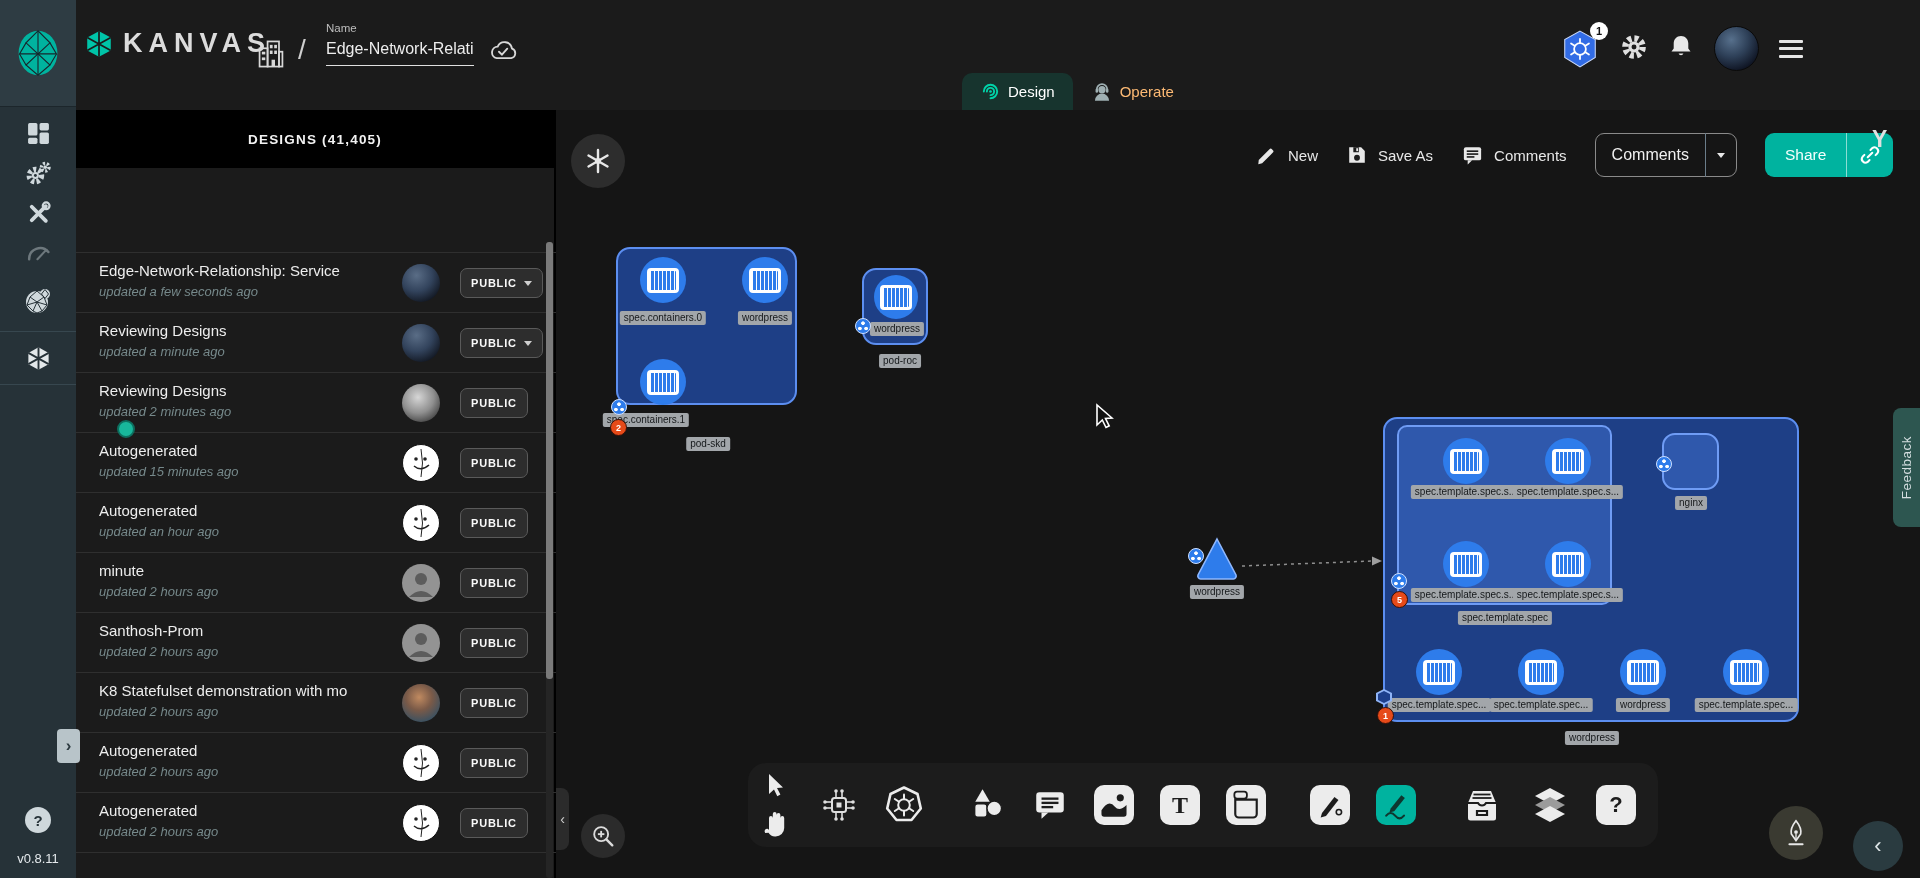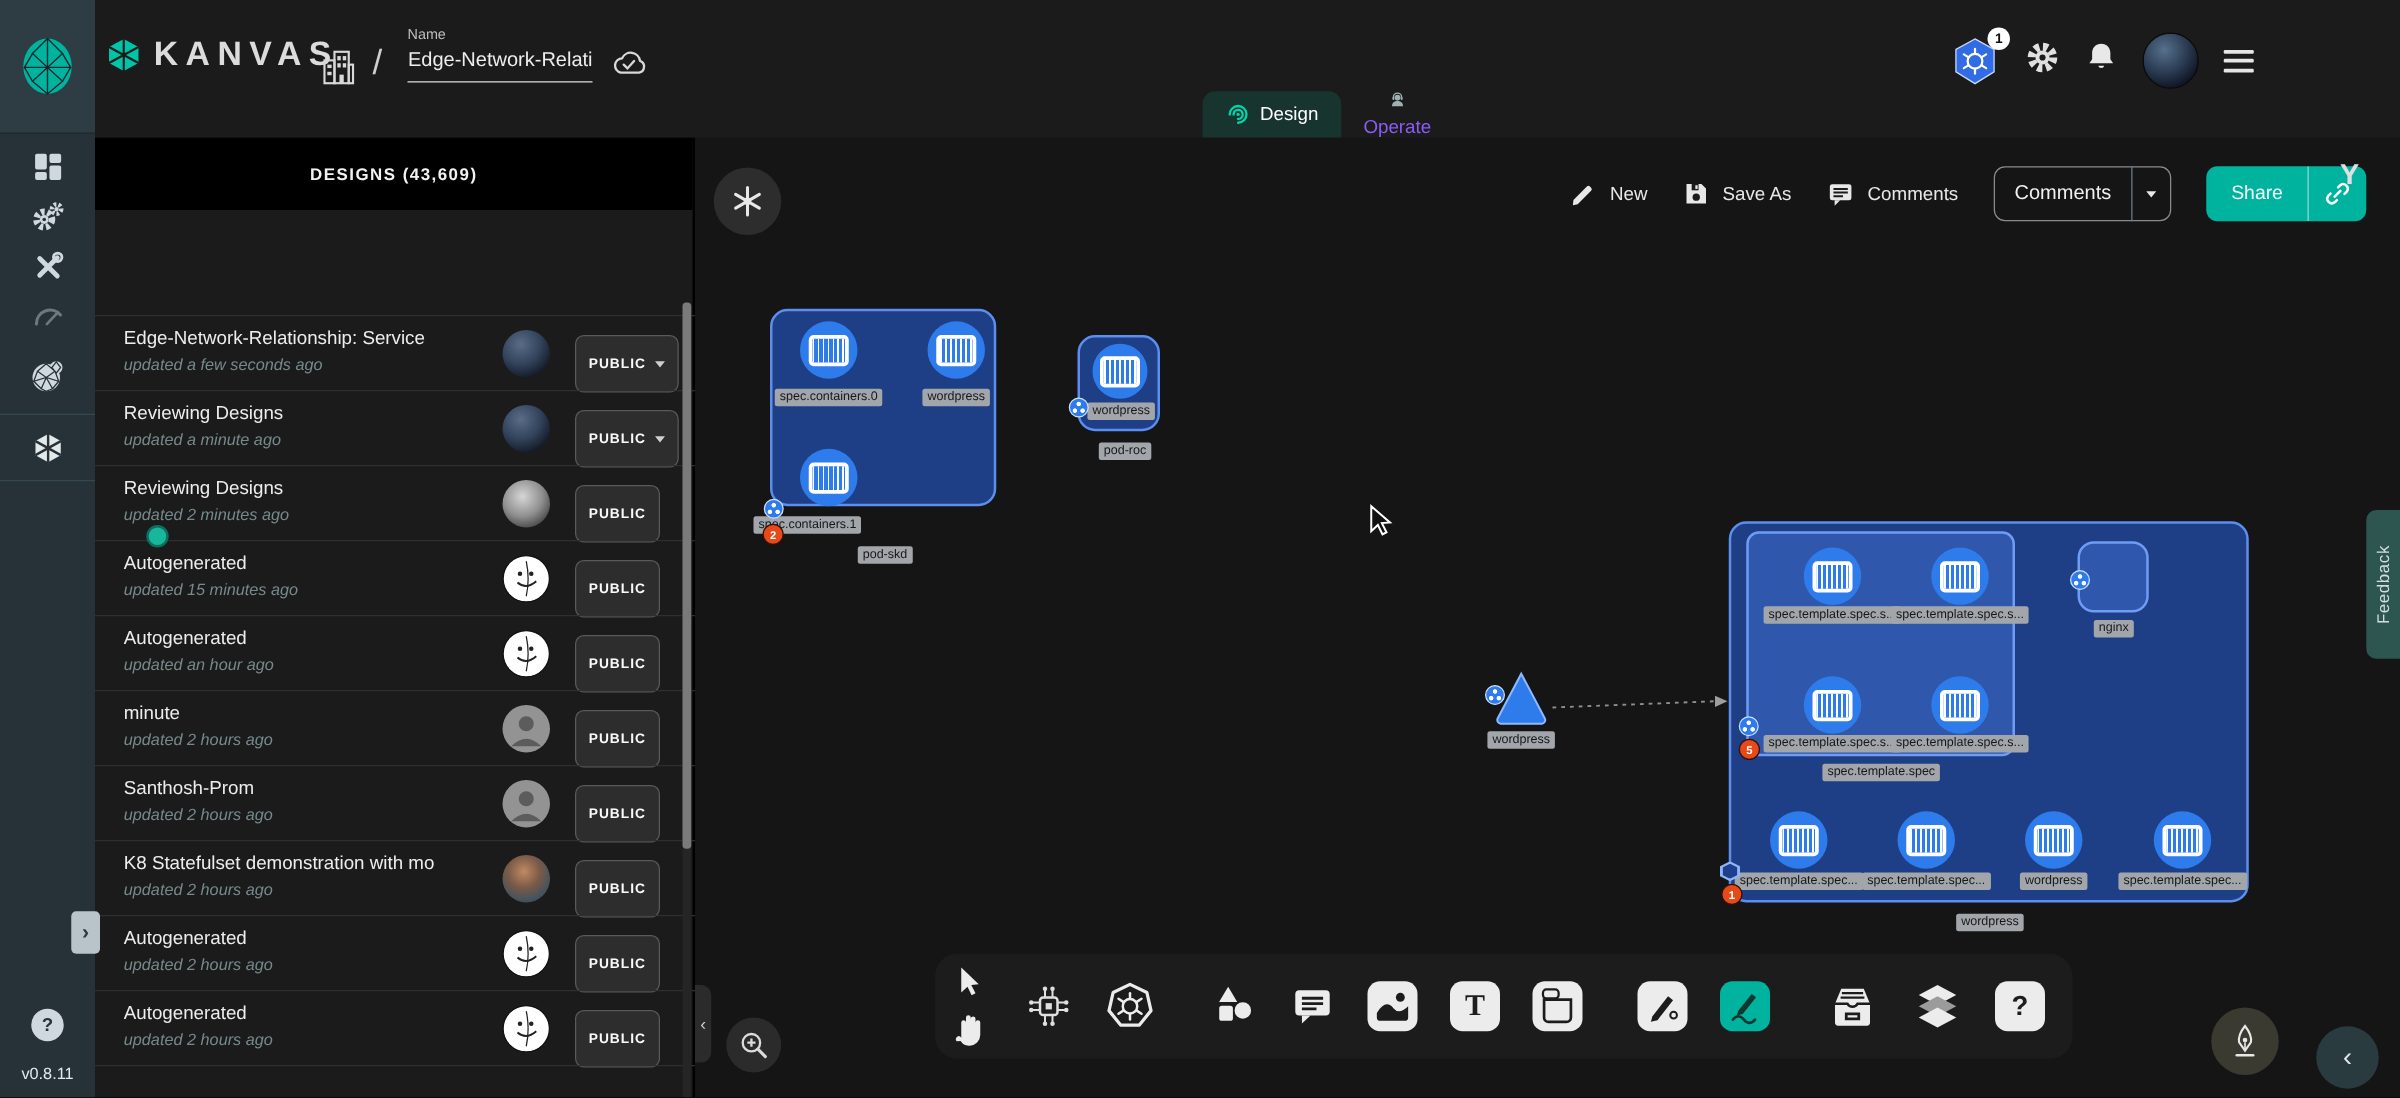--- a/index.html
+++ b/index.html
@@ -31,42 +31,42 @@
   .k8s-badge-wrap { position:relative; width:40px; height:40px; }
   .count-bubble { position:absolute; right:-8px; top:-7px; width:18px; height:18px; background:#fff; color:#111; border-radius:50%; font-size:11px; font-weight:bold; display:flex; align-items:center; justify-content:center; }
   .avatar-hdr { width:45px; height:45px; border-radius:50%; background:radial-gradient(circle at 38% 30%, #57708c 0%, #2e4058 42%, #0d1220 80%); border:1px solid #0a0a0a; }
   .burger { display:flex; flex-direction:column; gap:4.5px; }
   .burger span { width:24px; height:3px; background:#e6e6e6; border-radius:1px; }
 
   
   .tabs { position:absolute; left:886px; bottom:0; display:flex; align-items:flex-end; }
   .tab { height:37px; display:flex; align-items:center; gap:7px; padding:0 18px; font-size:15px; cursor:pointer; }
   .tab.active { background:#17342e; border-radius:10px 10px 0 0; color:#fff; }
-  .tab.idle { color:#8b5cf6;flex-direction:column; }
+  .tab.idle { color:#fdba74; }
 
   
   .panel { position:absolute; left:76px; top:110px; width:480px; height:768px; background:#1b1b1b; z-index:10; border-right:2px solid #000; }
   .panel-hd { height:58px; background:#000; display:flex; align-items:center; justify-content:center; color:#f2f2f2; font-size:13.5px; letter-spacing:1.2px; font-weight:bold; }
   .search-row { position:relative; height:84px; }
   .search-box { position:absolute; left:20px; top:20px; width:348px; height:52px; background:#181818; border:1px solid #3a3a3a; border-radius:10px; display:flex; align-items:center; }
   .search-input { flex:1; background:transparent; border:none; outline:none; color:#d6d6d6; font-size:16px; padding:0 8px 0 15px; font-family:"Liberation Sans",sans-serif; }
   .search-input::placeholder { color:#8a8a8a; }
   .sicon { margin-right:12px; }
   .panel-tool { position:absolute; top:28px; width:34px; height:34px; display:flex; align-items:center; justify-content:center; cursor:pointer; }
   .rows { position:absolute; top:142px; left:0; width:480px; }
   .drow { position:relative; height:60px; border-top:1px solid #2f2f2f; cursor:pointer; }
   .drow-title { position:absolute; left:23px; top:9px; width:250px; color:#ededed; font-size:15px; white-space:nowrap; overflow:hidden; }
   .drow-meta { position:absolute; left:23px; top:31px; color:#76898b; font-size:13px; font-style:italic; }
   .drow-av { position:absolute; left:326px; top:11px; width:38px; height:38px; border-radius:50%; overflow:hidden; }
   .av-photo-dark { background:radial-gradient(circle at 38% 30%, #5a6d86 0%, #32435c 45%, #10151f 82%); }
   .av-photo-gray { background:radial-gradient(circle at 42% 35%, #d6d6d6 0%, #8f8f8f 48%, #3a3a3a 85%); }
   .av-photo-color { background:radial-gradient(circle at 45% 35%, #c08a60 0%, #7a5a48 40%, #2e4f66 85%); }
   .av-person { background:#939393; }
   .av-smiley { background:#fff; border:1px solid #111; }
-  .pub-badge { position:absolute; left:384px; top:15px; height:46px; background:#2d2d2d; border:1px solid #5a5a5a; border-radius:7px; display:flex; align-items:center; padding:0 10px; color:#fafafa; font-size:11px; font-weight:bold; letter-spacing:0.8px; cursor:pointer; }
+  .pub-badge { position:absolute; left:384px; top:15px; height:30px; background:#2d2d2d; border:1px solid #5a5a5a; border-radius:7px; display:flex; align-items:center; padding:0 10px; color:#fafafa; font-size:11px; font-weight:bold; letter-spacing:0.8px; cursor:pointer; }
   .caret { width:0; height:0; border-left:4.5px solid transparent; border-right:4.5px solid transparent; border-top:5.5px solid #cfcfcf; margin-left:7px; }
   .vtrack { position:absolute; right:1px; top:132px; width:7px; height:636px; background:#252525; border-radius:3px; }
   .vthumb { position:absolute; right:0; top:0; width:7px; height:437px; background:#7a7a7a; border-radius:3px; cursor:pointer; }
   .partial-row { position:absolute; top:742px; left:0; width:480px; height:26px; border-top:1px solid #2f2f2f; }
   .expand-handle { position:absolute; left:57px; top:729px; width:23px; height:34px; background:#b8c4c9; border-radius:4px; color:#2c3a40; font-size:17px; font-weight:bold; display:flex; align-items:center; justify-content:center; z-index:40; cursor:pointer; }
   .presence-dot { position:absolute; left:117px; top:420px; width:18px; height:18px; border-radius:50%; background:#18b79b; border:2px solid #0d6e5e; z-index:12; }
 
   
   .canvas { position:absolute; left:556px; top:110px; width:1364px; height:768px; background:#151515; }
   .dock-toggle { position:absolute; left:15px; top:24px; width:54px; height:54px; border-radius:50%; background:#2d2d2d; display:flex; align-items:center; justify-content:center; cursor:pointer; }
@@ -291,21 +291,21 @@
       </div>
       <div class="rail-div"></div>
     </div>
     <div class="rail-bottom">
       <div class="help-circle">?</div>
       <div class="version">v0.8.11</div>
     </div>
   </div>
 
   <div class="panel">
-    <div class="panel-hd">DESIGNS (43,609)</div>
+    <div class="panel-hd">DESIGNS (41,405)</div>
 
 
     <div class="rows">
 
       <div class="drow">
         <div class="drow-title">Edge-Network-Relationship: Service</div>
         <div class="drow-meta">updated a few seconds ago</div>
         <div class="drow-av av-photo-dark"></div>
         <div class="pub-badge">
             <span>PUBLIC</span>

